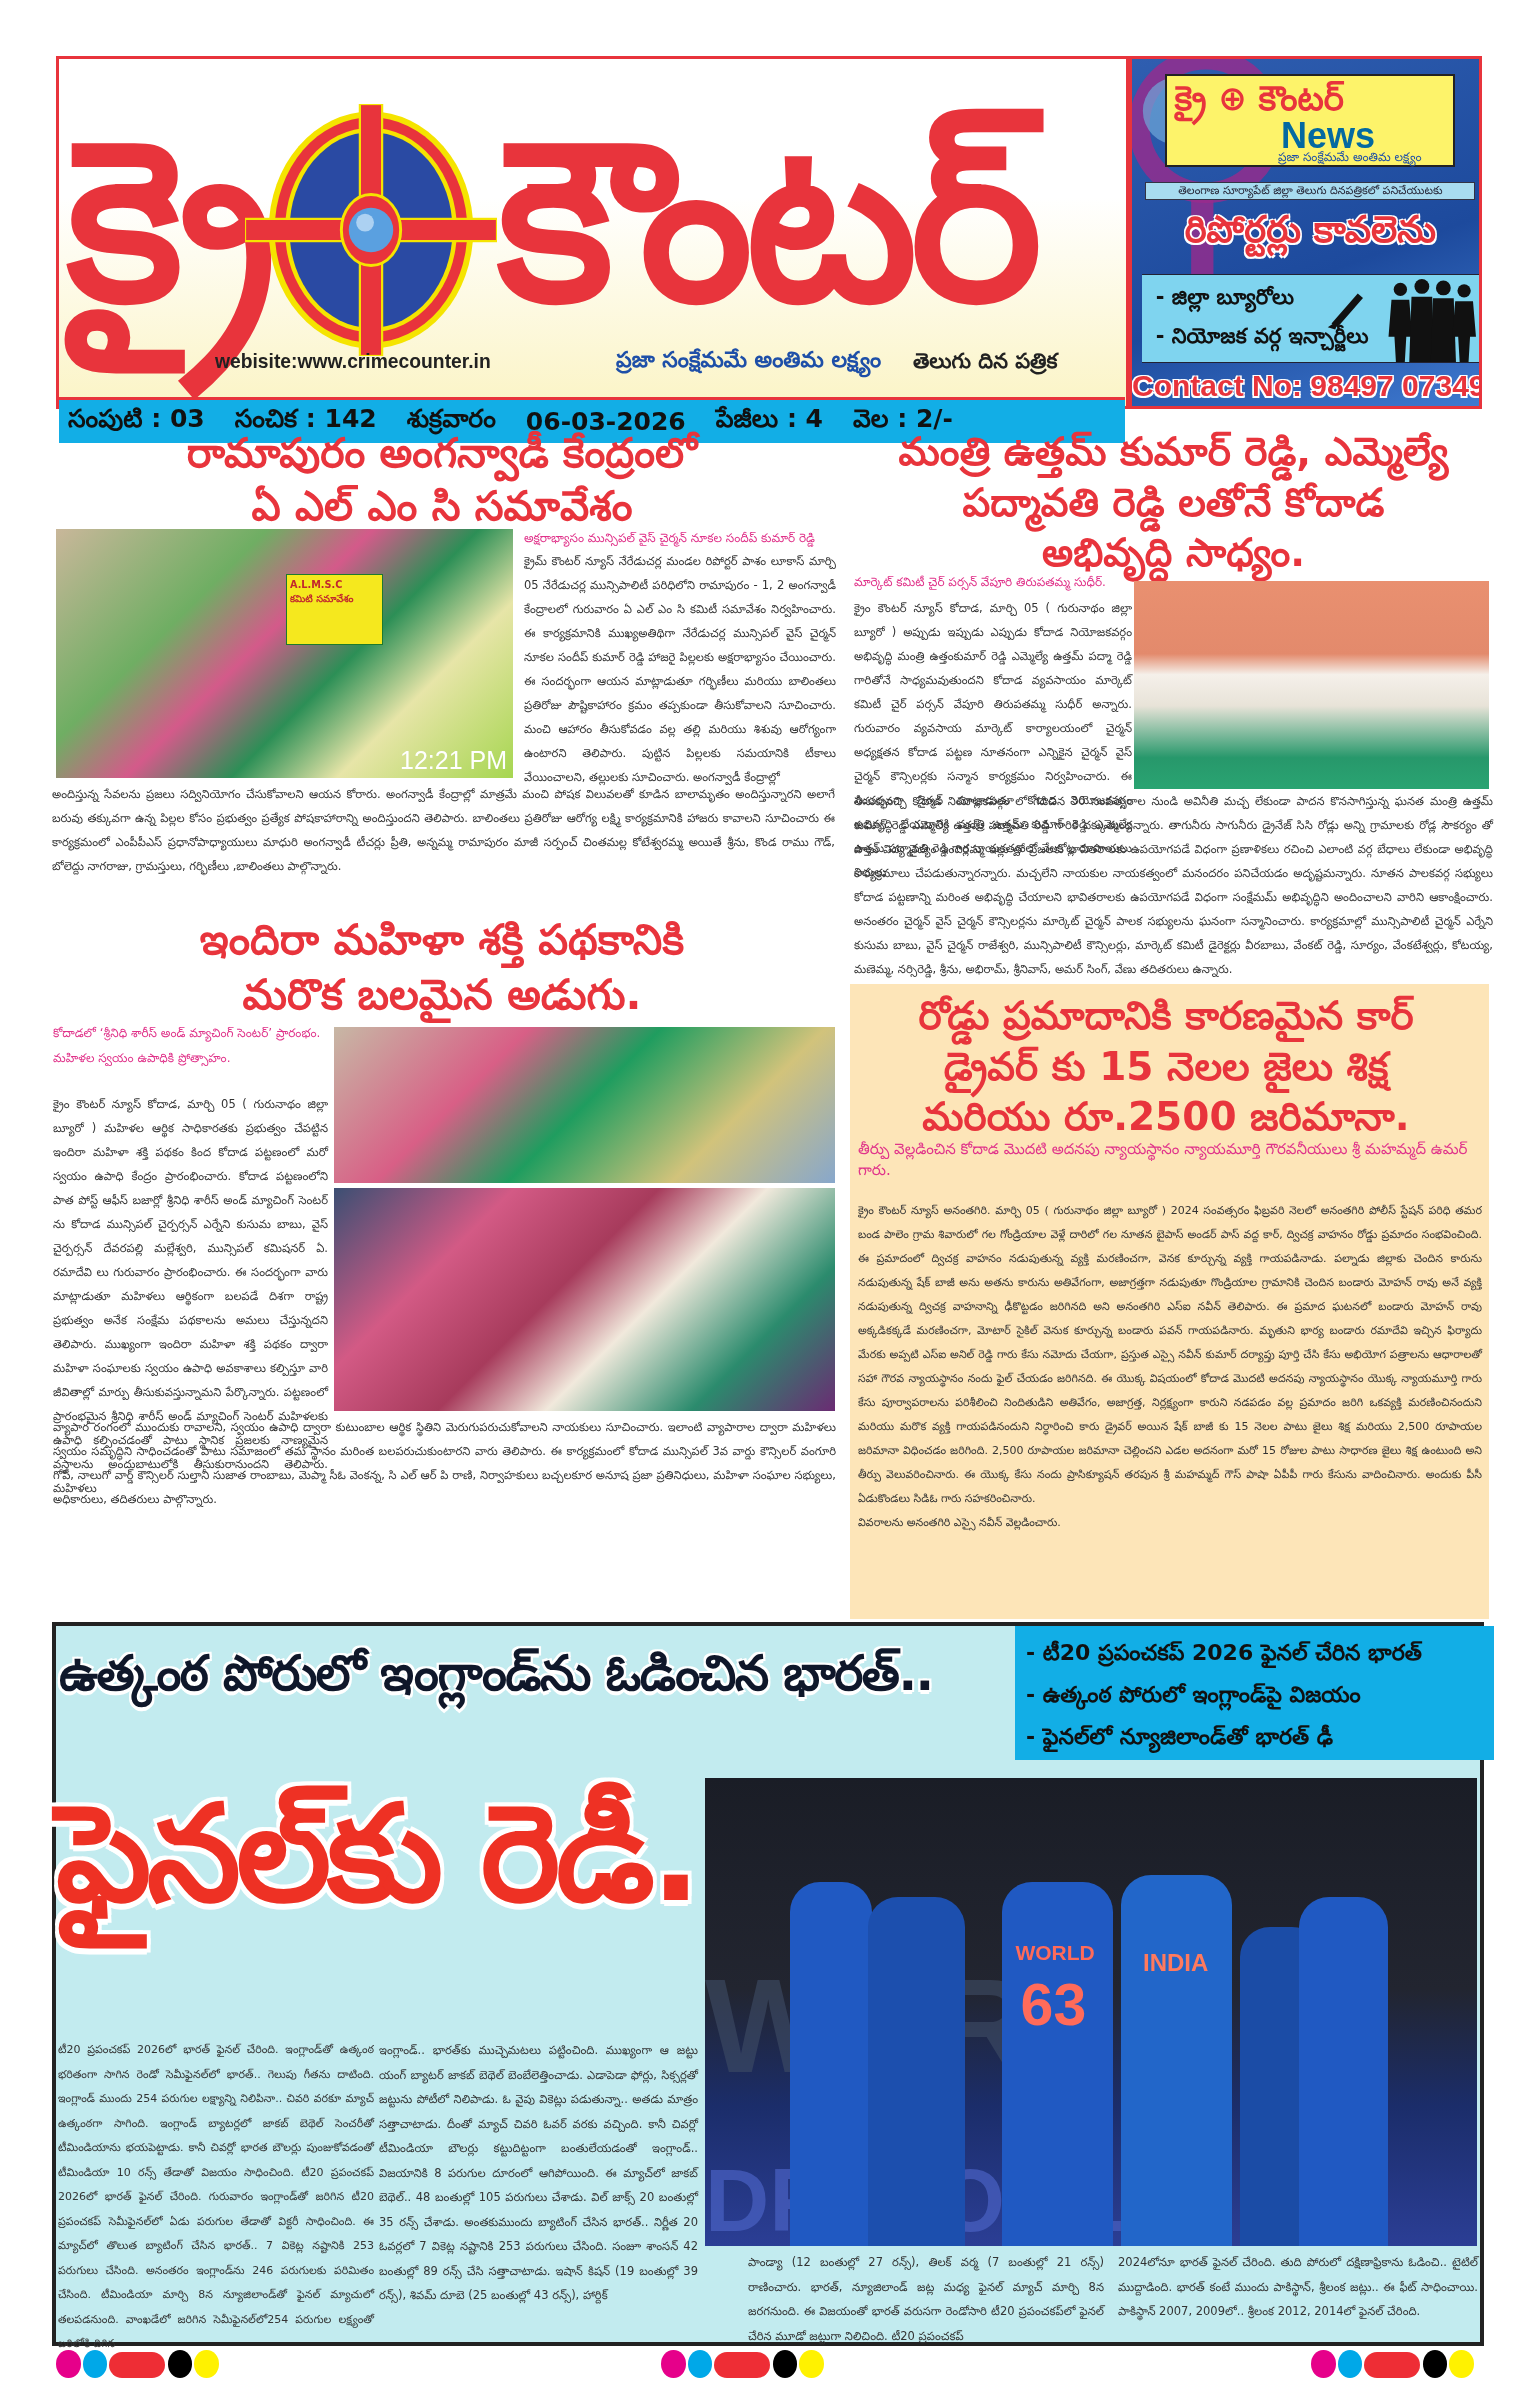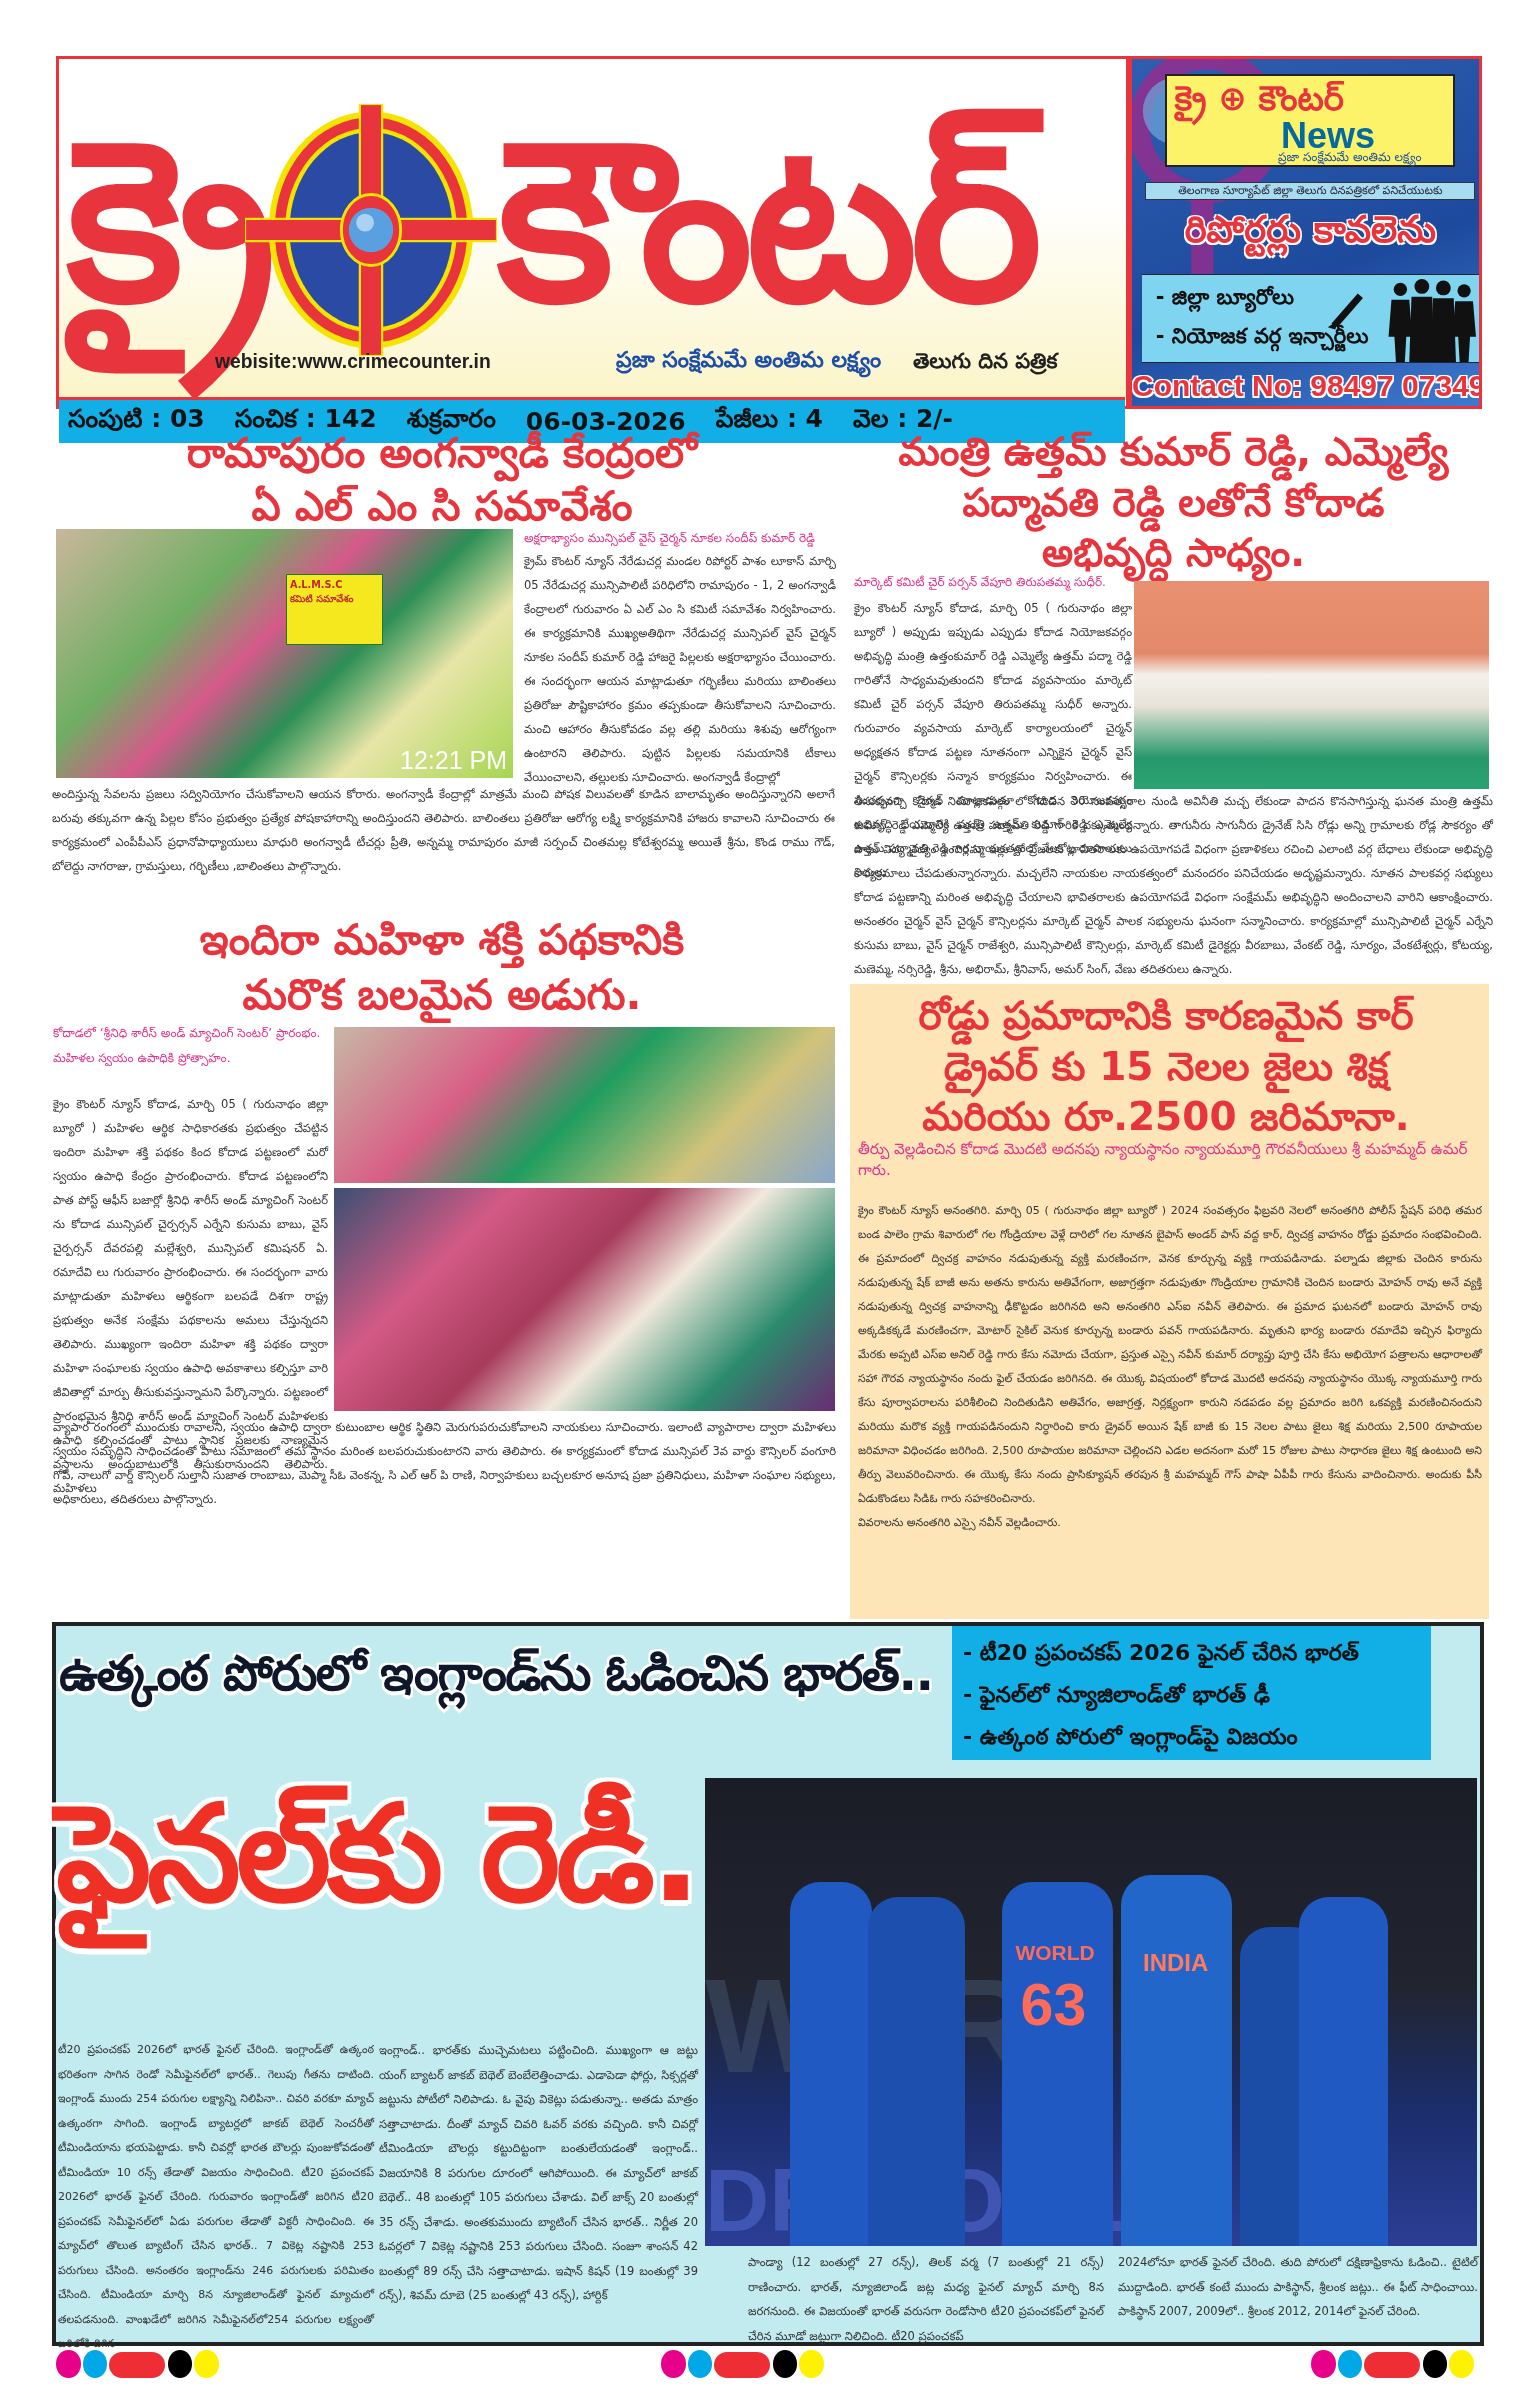--- a/index.html
+++ b/index.html
@@ -50,21 +50,21 @@
   #a3-photo{left:1134px;top:581px;width:355px;height:208px;background:linear-gradient(180deg,#e99070 0%,#e38a6c 35%,#f5f0ea 45%,#e8e3d8 60%,#27986b 85%,#2aa472 100%)}
   #a3-body2{left:854px;top:789px;width:639px}
   
   #a4-box{left:850px;top:984px;width:639px;height:635px;background:#fde5b8}
   #a4-head{left:854px;top:991px;width:624px;font-size:39px}
   #a4-kicker{left:858px;top:1140px;width:624px;font-size:15px}
   #a4-body{left:858px;top:1199px;width:624px;font-size:11px;line-height:24px}
   
   #cr-box{left:52px;top:1622px;width:1432px;height:724px;border:4.5px solid #222;background:#c2ebef}
   #cr-head{left:59px;top:1645px;width:898px;font-size:49px;font-weight:bold;color:#0f172a;text-shadow:2.2px 2.2px 0 #fff,-2.2px -2.2px 0 #fff,2.2px -2.2px 0 #fff,-2.2px 2.2px 0 #fff,0 3.7px 0 #fff;white-space:nowrap;letter-spacing:-1.5px}
-  #cr-bullets{left:952px;top:1626px;width:479px;height:134px;background:#12aee6;padding:6px 11px}
+  #cr-bullets{left:1015px;top:1626px;width:479px;height:134px;background:#12aee6;padding:6px 11px}
   .cr-bullet{font-size:22px;font-weight:bold;color:#111;height:42px;line-height:42px;white-space:nowrap}
   #cr-big{left:56px;top:1767px;width:653px;font-size:134px;font-weight:bold;color:#ee3124;text-shadow:3.7px 3.7px 0 #fff,-3.7px -3.7px 0 #fff,3.7px -3.7px 0 #fff,-3.7px 3.7px 0 #fff,0 6px 0 #fff;white-space:nowrap;letter-spacing:-4.5px;line-height:1.3}
   #cr-photo{left:705px;top:1778px;width:772px;height:468px;background:linear-gradient(180deg,#1a1d26 0%,#222530 45%,#1b2d6a 70%,#2b3e95 100%)}
   #cr-col1{left:58px;top:2038px;width:316px;font-size:11px;line-height:24.5px}
   #cr-col2{left:379px;top:2038px;width:319px;font-size:11.5px;line-height:24.5px}
   #cr-col3{left:748px;top:2250px;width:356px;font-size:11.5px;line-height:24.5px}
   #cr-col4{left:1118px;top:2250px;width:360px;font-size:11.5px;line-height:24.5px}
   
   .reg{position:absolute;top:2350px;display:flex;gap:2.2px}
   .dot{width:24.5px;height:28px;border-radius:50%}
@@ -182,22 +182,22 @@
 <div id="a4-kicker" class="abs kicker">తీర్పు వెల్లడించిన కోదాడ మొదటి అదనపు న్యాయస్థానం న్యాయమూర్తి గౌరవనీయులు శ్రీ మహమ్మద్ ఉమర్ గారు.</div>
 <div id="a4-body" class="abs body">
   <div>క్రైం కౌంటర్ న్యూస్ అనంతగిరి. మార్చి 05 ( గురునాథం జిల్లా బ్యూరో ) 2024 సంవత్సరం ఫిబ్రవరి నెలలో అనంతగిరి పోలీస్ స్టేషన్ పరిధి తమర బండ పాలెం గ్రామ శివారులో గల గోండ్రియాల వెళ్లే దారిలో గల నూతన బైపాస్ అండర్ పాస్ వద్ద కార్, ద్విచక్ర వాహనం రోడ్డు ప్రమాదం సంభవించింది. ఈ ప్రమాదంలో ద్విచక్ర వాహనం నడుపుతున్న వ్యక్తి మరణించగా, వెనక కూర్చున్న వ్యక్తి గాయపడినాడు. పల్నాడు జిల్లాకు చెందిన కారును నడుపుతున్న షేక్ బాజీ అను అతను కారును అతివేగంగా, అజాగ్రత్తగా నడుపుతూ గొండ్రియాల గ్రామానికి చెందిన బండారు మోహన్ రావు అనే వ్యక్తి నడుపుతున్న ద్విచక్ర వాహనాన్ని ఢీకొట్టడం జరిగినది అని అనంతగిరి ఎస్ఐ నవీన్ తెలిపారు. ఈ ప్రమాద ఘటనలో బండారు మోహన్ రావు అక్కడికక్కడే మరణించగా, మోటార్ సైకిల్ వెనుక కూర్చున్న బండారు పవన్ గాయపడినారు. మృతుని భార్య బండారు రమాదేవి ఇచ్చిన ఫిర్యాదు మేరకు అప్పటి ఎస్ఐ అనిల్ రెడ్డి గారు కేసు నమోదు చేయగా, ప్రస్తుత ఎస్సై నవీన్ కుమార్ దర్యాప్తు పూర్తి చేసి కేసు అభియోగ పత్రాలను ఆధారాలతో సహా గౌరవ న్యాయస్థానం నందు ఫైల్ చేయడం జరిగినది. ఈ యొక్క విషయంలో కోదాడ మొదటి అదనపు న్యాయస్థానం యొక్క న్యాయమూర్తి గారు కేసు పూర్వాపరాలను పరిశీలించి నిందితుడిని అతివేగం, అజాగ్రత్త, నిర్లక్ష్యంగా కారుని నడపడం వల్ల ప్రమాదం జరిగి ఒకవ్యక్తి మరణించినందుని మరియు మరొక వ్యక్తి గాయపడినందుని నిర్ధారించి కారు డ్రైవర్ అయిన షేక్ బాజీ కు 15 నెలల పాటు జైలు శిక్ష మరియు 2,500 రూపాయల జరిమానా విధించడం జరిగింది. 2,500 రూపాయల జరిమానా చెల్లించని ఎడల అదనంగా మరో 15 రోజుల పాటు సాధారణ జైలు శిక్ష ఉంటుంది అని తీర్పు వెలువరించినారు. ఈ యొక్క కేసు నందు ప్రాసిక్యూషన్ తరపున శ్రీ మహమ్మద్ గౌస్ పాషా ఏపీపీ గారు కేసును వాదించినారు. అందుకు పీసీ ఏడుకొండలు సిడిఓ గారు సహకరించినారు.</div>
   <div>వివరాలను అనంతగిరి ఎస్సై నవీన్ వెల్లడించారు.</div>
 </div>
 
 <div id="cr-box" class="abs"></div>
 <div id="cr-head" class="abs">ఉత్కంఠ పోరులో ఇంగ్లాండ్‌ను ఓడించిన భారత్..</div>
 <div id="cr-bullets" class="abs">
   <div class="cr-bullet">- టీ20 ప్రపంచకప్ 2026 ఫైనల్ చేరిన భారత్</div>
+  <div class="cr-bullet">- ఉత్కంఠ పోరులో ఇంగ్లాండ్‌పై విజయం</div>
   <div class="cr-bullet">- ఫైనల్‌లో న్యూజిలాండ్‌తో భారత్ ఢీ</div>
-  <div class="cr-bullet">- ఉత్కంఠ పోరులో ఇంగ్లాండ్‌పై విజయం</div>
 </div>
 <div id="cr-big" class="abs">ఫైనల్‌కు రెడీ..!</div>
 <div id="cr-photo" class="abs photo">
   <div class="abs" style="left:0;top:171px;font-size:134px;color:#3f4d66;font-weight:bold;font-family:'Liberation Sans',sans-serif;opacity:0.6">WORLD</div>
   <div class="abs" style="left:0;top:371px;font-size:89px;color:#4a62c4;font-weight:bold;font-family:'Liberation Sans',sans-serif;opacity:0.7">DP WORLD</div>
   <div class="player" style="left:85px;width:82px;height:364px"></div>
   <div class="player" style="left:163px;width:97px;height:349px;background:#1c4fae"></div>
   <div class="player" style="left:297px;width:111px;height:364px">
     <div class="jersey-txt" style="left:13.4px;top:59px;font-size:21px">WORLD</div>
     <div class="jersey-txt" style="left:18.6px;top:89px;font-size:59px">63</div>

